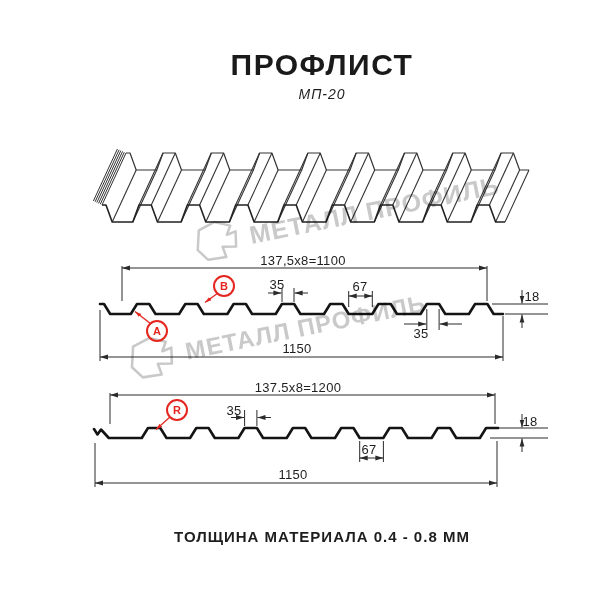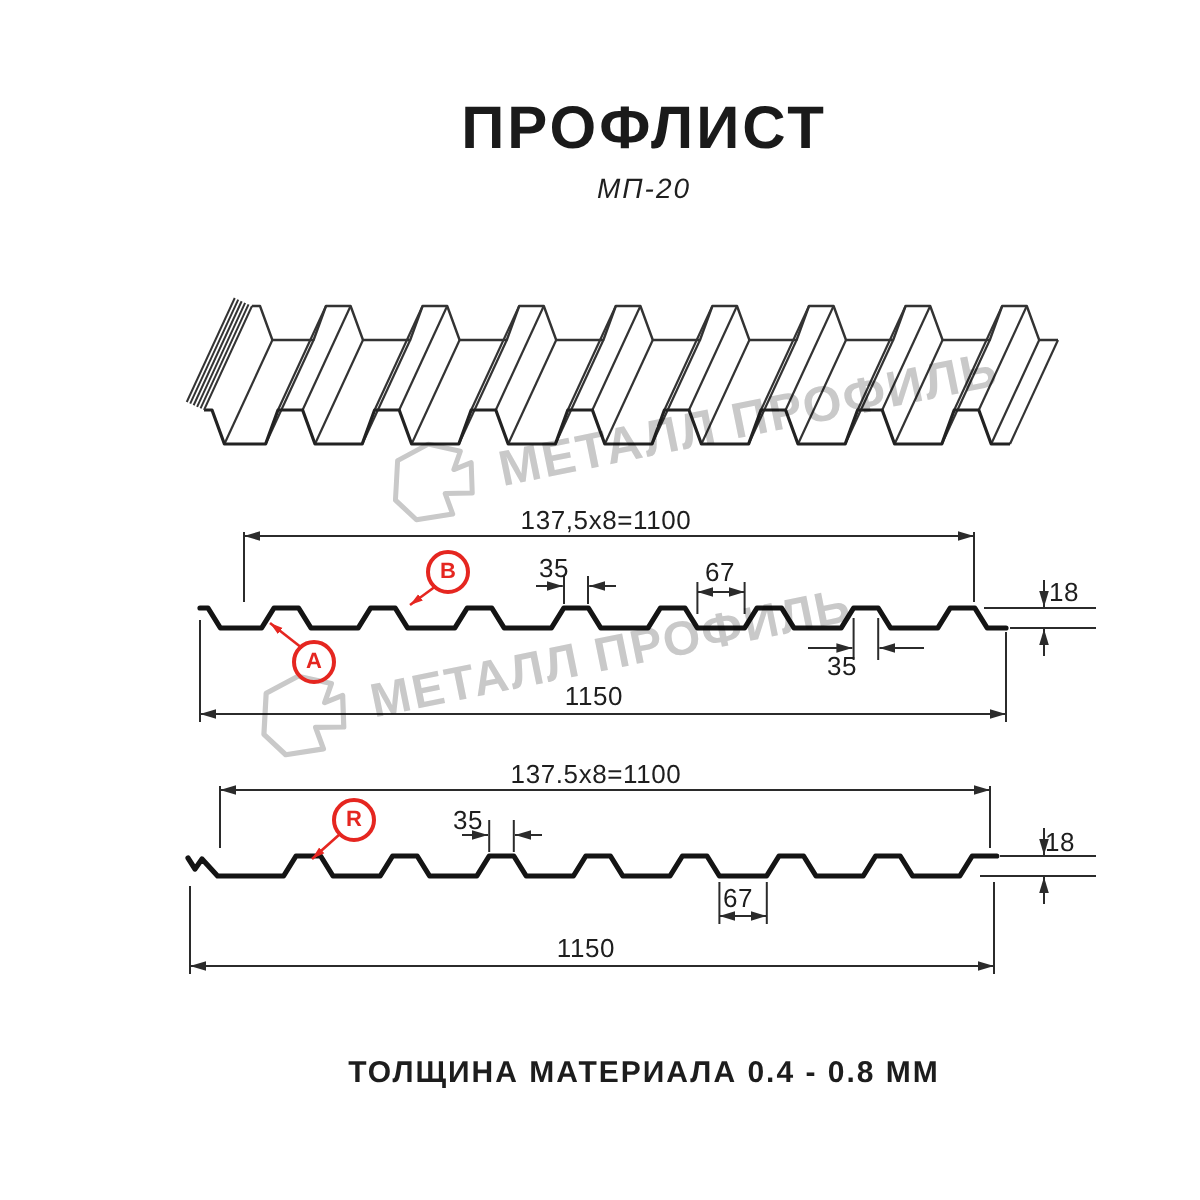--- a/index.html
+++ b/index.html
@@ -146,20 +146,20 @@
   <div class="badge" style="left:224px;top:286px">B</div>
   <div class="badge" style="left:177px;top:410px">R</div>
 
   <div class="dim" style="left:303px;top:260px">137,5x8=1100</div>
   <div class="dim" style="left:277px;top:284px">35</div>
   <div class="dim" style="left:360px;top:286px">67</div>
   <div class="dim" style="left:532px;top:296px">18</div>
   <div class="dim" style="left:421px;top:333px">35</div>
   <div class="dim" style="left:297px;top:348px">1150</div>
 
-  <div class="dim" style="left:298px;top:387px">137.5x8=1100</div>
+  <div class="dim" style="left:298px;top:387px">137.5x8=1200</div>
   <div class="dim" style="left:234px;top:410px">35</div>
   <div class="dim" style="left:530px;top:421px">18</div>
   <div class="dim" style="left:369px;top:449px">67</div>
   <div class="dim" style="left:293px;top:474px">1150</div>
 
   <div class="footer">ТОЛЩИНА МАТЕРИАЛА 0.4 - 0.8 ММ</div>
 </div>
 
 </body></html>

